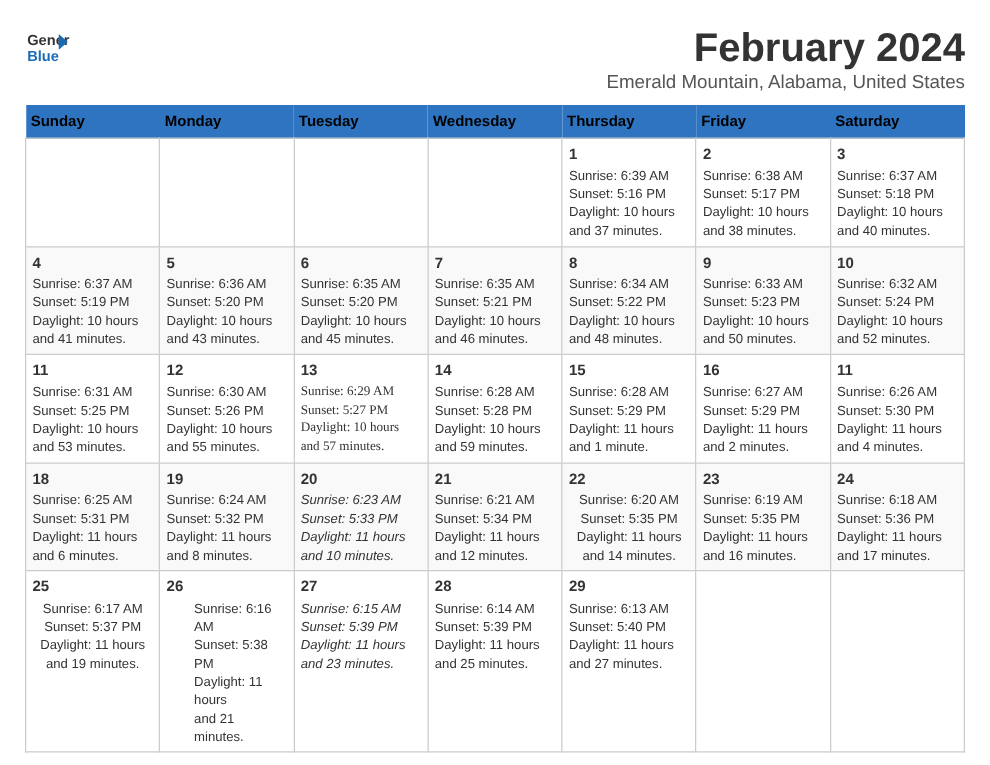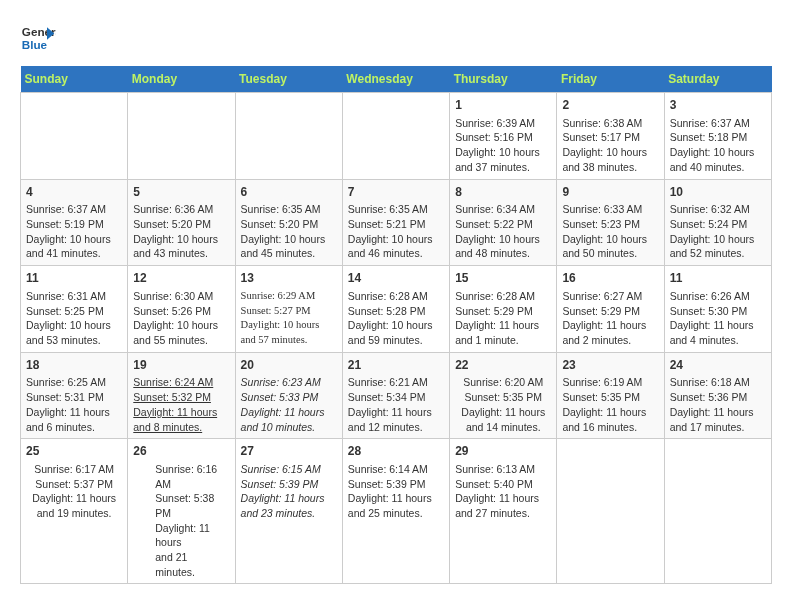--- a/index.html
+++ b/index.html
@@ -37,21 +37,21 @@
       font-size: 15px;
       color: #555;
     }
     table {
       width: 100%;
       border-collapse: collapse;
       font-size: 11px;
     }
     thead tr th {
       background-color: #2e74c0;
-      color: #bef264;
+      color: #000000;
       padding: 6px 4px;
       text-align: left;
       font-size: 12px;
       font-weight: bold;
     }
     tbody tr td {
       border: 1px solid #ccc;
       vertical-align: top;
       padding: 4px 5px;
       width: calc(100% / 7);
@@ -82,20 +82,22 @@
 
 <div class="header-section">
   <div class="logo">
     <svg class="logo-icon" viewBox="0 0 40 40">
       <text x="2" y="18" font-size="13" font-weight="bold" fill="#333" font-family="Arial">General</text>
       <text x="2" y="32" font-size="13" font-weight="bold" fill="#1a6bb5" font-family="Arial">Blue</text>
       <polygon points="30,8 38,15 30,22" fill="#1a6bb5"></polygon>
     </svg>
   </div>
   <div class="title-block">
+    <div class="month-year">February 2024</div>
+    <div class="location">Emerald Mountain, Alabama, United States</div>
   </div>
 </div>
 
 <table>
   <thead>
     <tr>
     <th>Sunday</th>
         <th>Monday</th>
         <th>Tuesday</th>
         <th>Wednesday</th>
@@ -237,21 +239,21 @@
       <tr>
         <td>
           <span class="day-num">18</span>
           <div class="day-info" style="white-space: pre-line;">Sunrise: 6:25 AM
 Sunset: 5:31 PM
 Daylight: 11 hours
 and 6 minutes.</div>
         </td>
         <td>
           <span class="day-num">19</span>
-          <div class="day-info" style="white-space: pre-line; text-decoration: underline;">Sunrise: 6:24 AM
+          <div class="day-info" style="white-space: pre-line;">Sunrise: 6:24 AM
 Sunset: 5:32 PM
 Daylight: 11 hours
 and 8 minutes.</div>
         </td>
         <td>
           <span class="day-num">20</span>
           <div class="day-info" style="white-space: pre-line; font-style: italic;">Sunrise: 6:23 AM
 Sunset: 5:33 PM
 Daylight: 11 hours
 and 10 minutes.</div>

